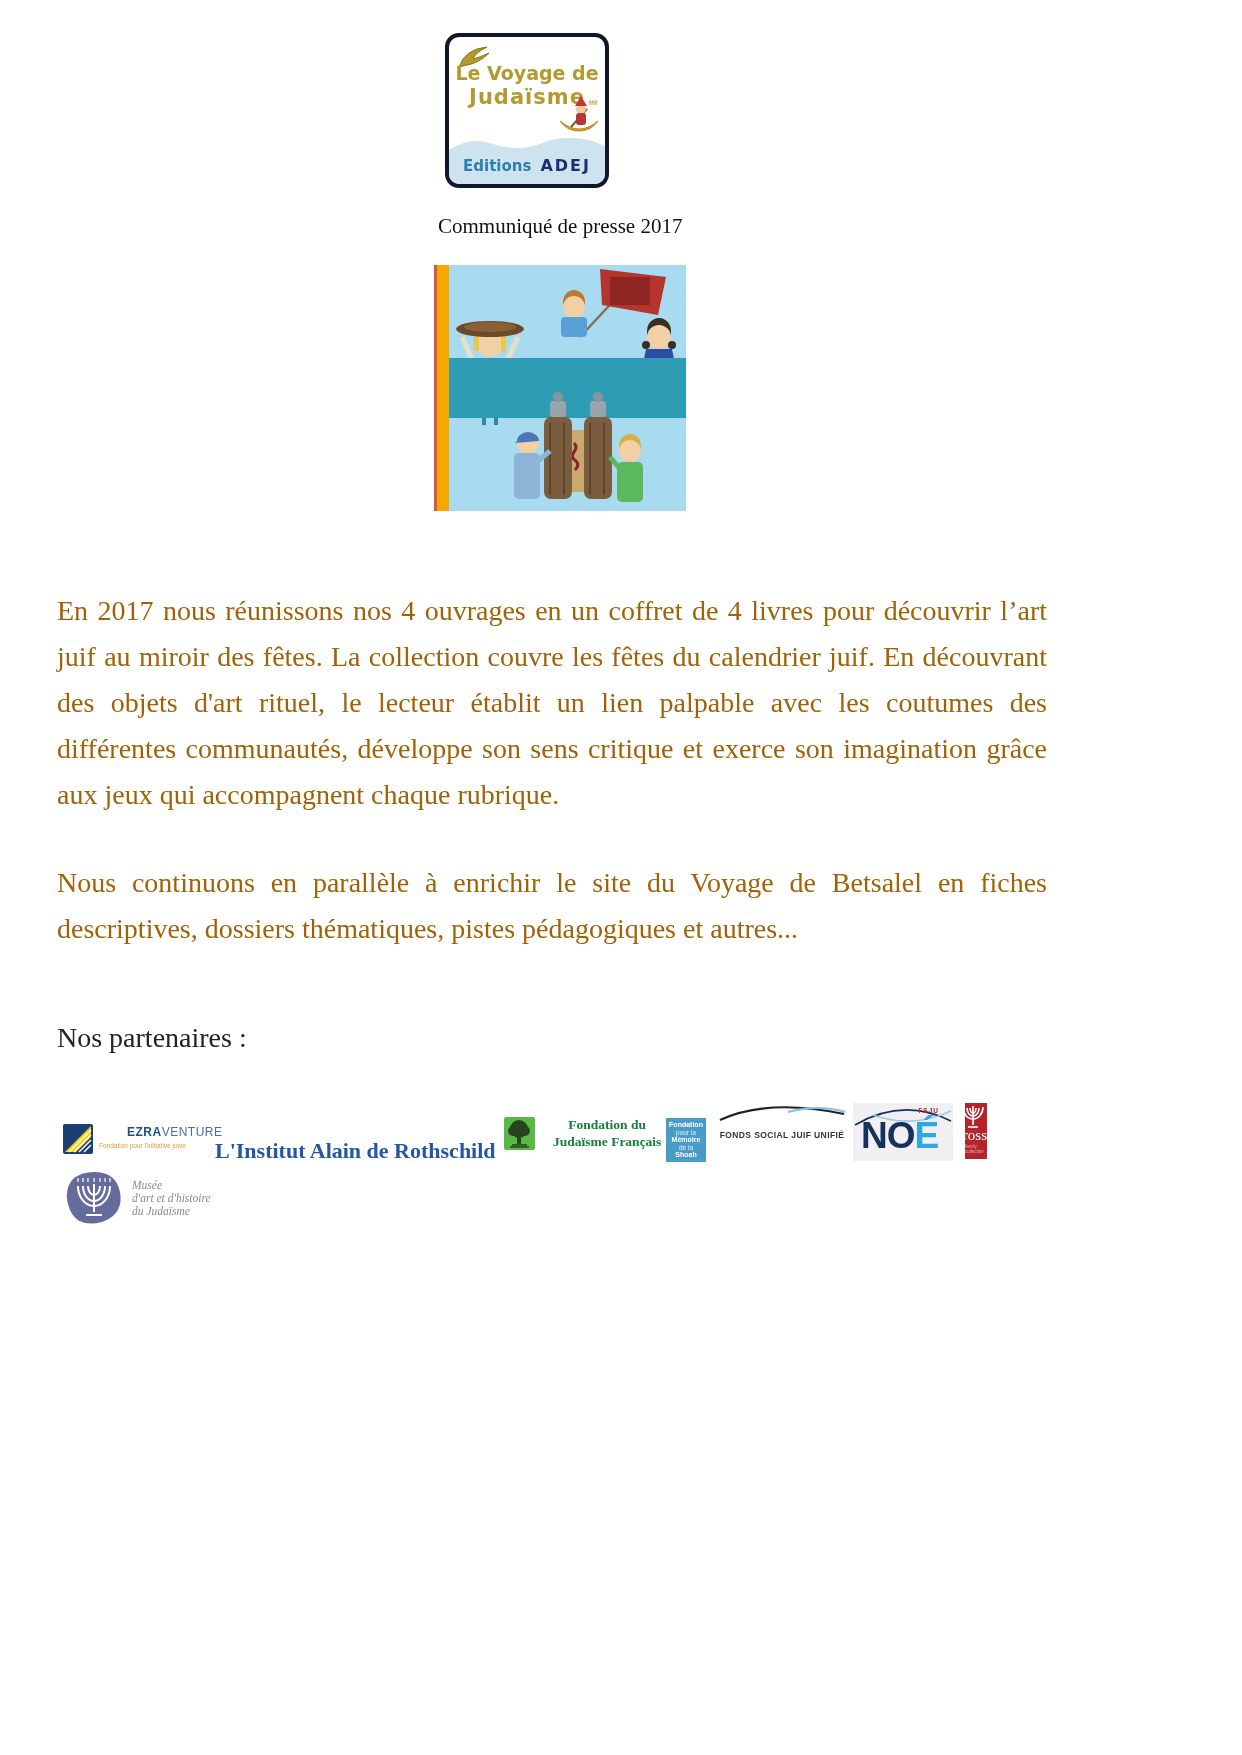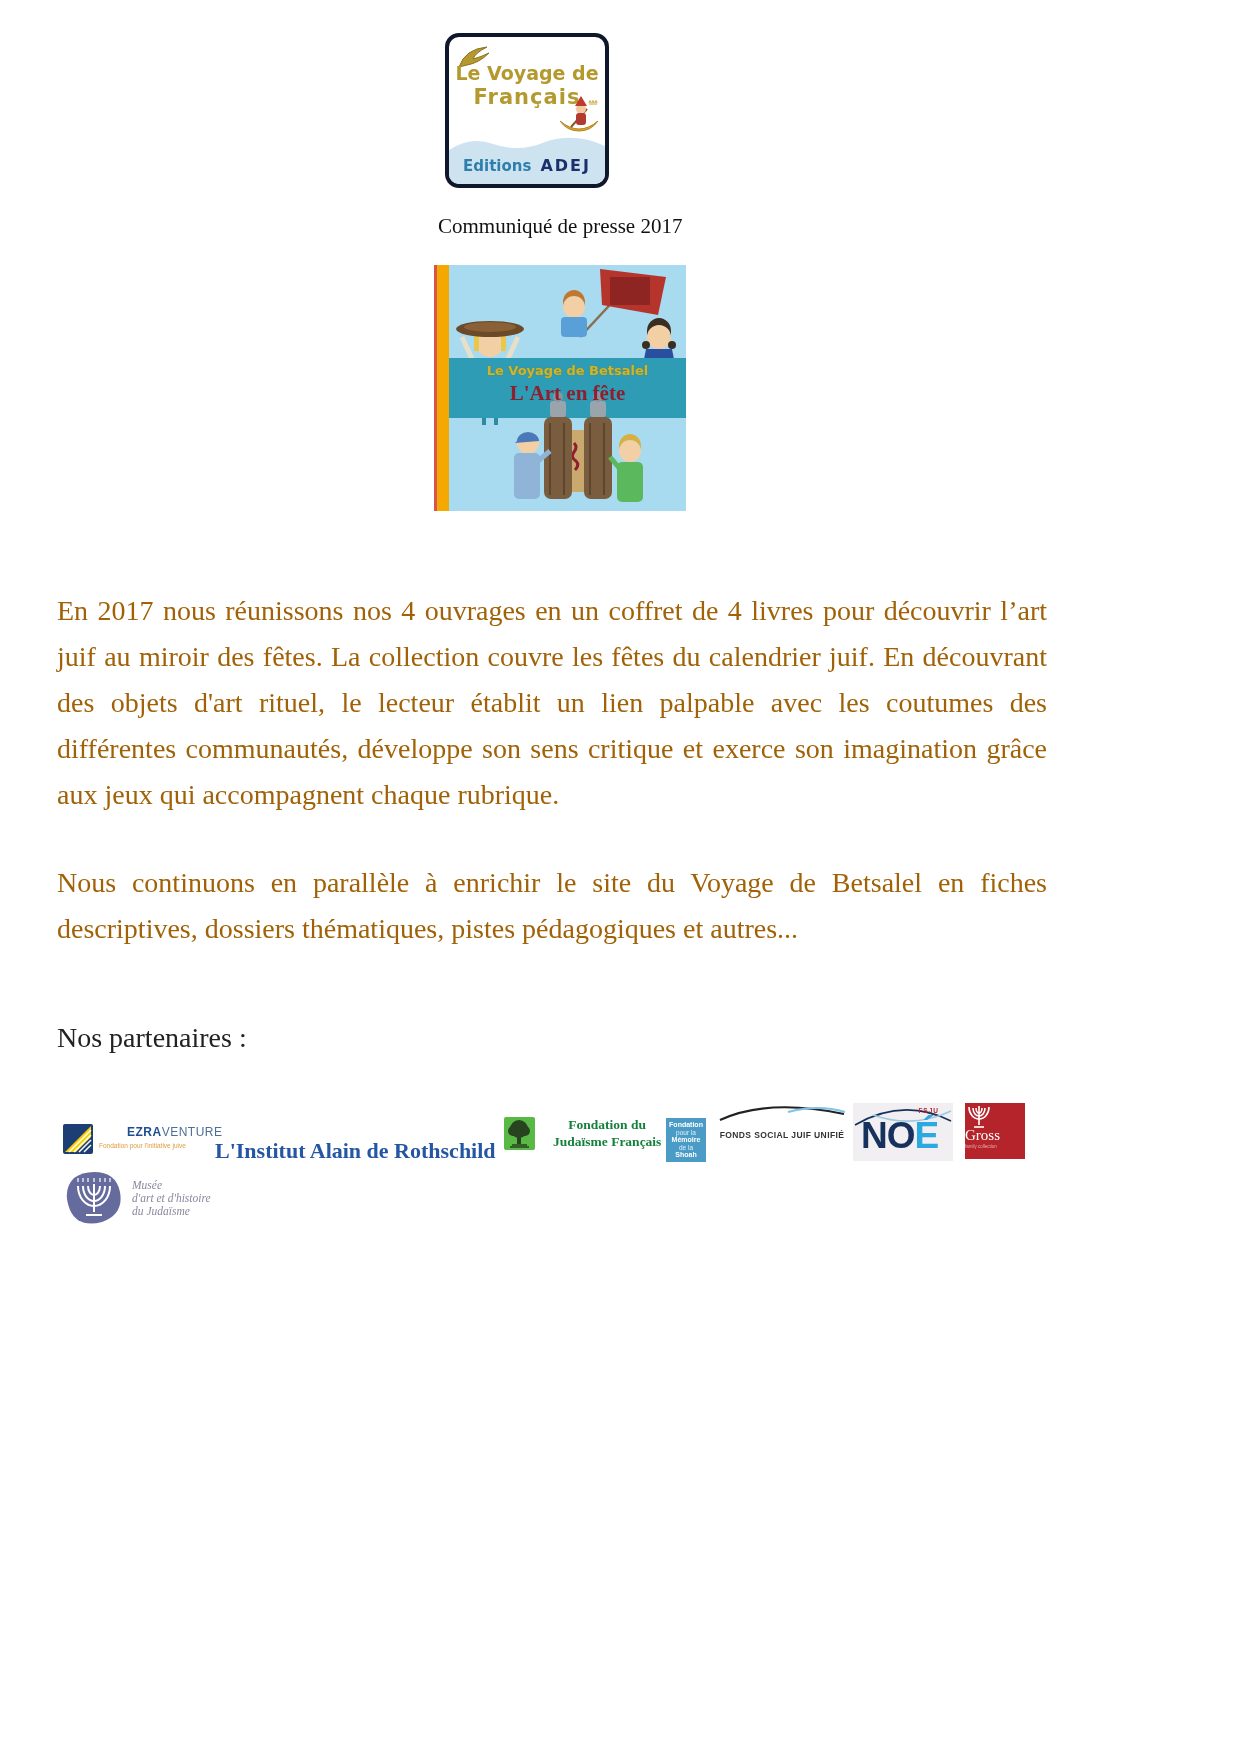--- a/index.html
+++ b/index.html
@@ -66,43 +66,43 @@
               letter-spacing:.4px;color:#333;white-space:nowrap;}
 
   .noe{left:853px;top:1103px;width:100px;height:58px;background:#f1eff2;position:absolute;}
   .noe-sup{position:absolute;right:14px;top:4px;font-family:"Liberation Sans",sans-serif;
            font-size:6.5px;font-weight:bold;color:#b3272d;letter-spacing:1px;}
   .noe-name{position:absolute;left:8px;top:12px;font-family:"Liberation Sans",sans-serif;
             font-weight:bold;font-size:37px;color:#16325c;letter-spacing:-1px;}
   .noe-name .e{color:#2ba9e0;}
   .noe svg{position:absolute;left:0;top:0;}
 
-  .gross{left:965px;top:1103px;width:60px;height:56px;background:#b5242a;
-         display:flex;flex-direction:column;align-items:flex-start;}
+  .gross{left:965px;top:1103px;width:22px;height:56px;background:#b5242a;
+         display:flex;flex-direction:column;align-items:flex-end;}
   .gross-name{font-size:15px;color:#fff;margin-top:-2px;}
   .gross-tag{font-family:"Liberation Sans",sans-serif;font-size:4.5px;color:#e8a9a9;}
 
   .mahj{left:64px;top:1170px;display:flex;align-items:center;}
   .mahj-text{margin-left:8px;font-style:italic;font-size:11.5px;line-height:13px;color:#8a879e;}
 </style>
 </head>
 <body>
 
 <div class="page">
 
   <div class="logo-card">
     <svg class="wave" width="156" height="52" viewBox="0 0 156 52">
       <path d="M0,18 Q22,4 44,12 Q70,21 96,10 Q126,0 156,14 L156,52 L0,52 Z" fill="#cde4f0"></path>
     </svg>
     <svg class="logo-wing" width="34" height="30" viewBox="0 0 34 30">
       <path d="M2,22 Q8,4 30,2 Q18,8 16,14 Q24,12 32,8 Q22,18 10,20 Z" fill="#b3992e" stroke="#8a7420" stroke-width="1"></path>
     </svg>
     <div class="logo-title">
       <span class="l1">Le Voyage de</span>
-      <span class="l2">Français</span>
+      <span class="l2">Judaïsme</span>
     </div>
     <svg class="logo-boat" width="44" height="46" viewBox="0 0 44 46">
       <path d="M3,28 Q22,44 41,28 Q34,38 22,38 Q10,38 3,28 Z" fill="#dfa72c" stroke="#b3831d" stroke-width="1"></path>
       <line x1="14" y1="34" x2="30" y2="16" stroke="#8a5a28" stroke-width="2"></line>
       <circle cx="24" cy="16" r="5" fill="#f2c9a0"></circle>
       <path d="M18,13 L30,13 L24,3 Z" fill="#c0392b"></path>
       <rect x="19" y="20" width="10" height="12" rx="3" fill="#b33a30"></rect>
       <path d="M32,10 q1,-5 2,0 M35,10 q1,-5 2,0 M38,10 q1,-5 2,0 M32,11 h8" stroke="#caa33a" stroke-width="1" fill="none"></path>
     </svg>
     <div class="editions-row">
@@ -164,24 +164,20 @@
       <circle cx="94" cy="178" r="11" fill="#f3cfa6"></circle>
       <path d="M83,176 a11,9 0 0 1 22,0 l-24,2 Z" fill="#4a78b8"></path>
       <rect x="80" y="188" width="26" height="46" rx="5" fill="#8fb4d8"></rect>
       <line x1="104" y1="196" x2="116" y2="186" stroke="#8fb4d8" stroke-width="5"></line>
 
       <circle cx="196" cy="186" r="11" fill="#f3cfa6"></circle>
       <path d="M185,186 a11,11 0 0 1 22,0 l0,-5 a11,12 0 0 0 -22,0 Z" fill="#d8b040"></path>
       <rect x="183" y="197" width="26" height="40" rx="5" fill="#5cb85c"></rect>
       <line x1="186" y1="204" x2="176" y2="192" stroke="#5cb85c" stroke-width="5"></line>
     </svg>
-    <div class="cover-band-text">
-      <div class="cover-series">Le Voyage de Betsalel</div>
-      <div class="cover-title">L'Art en fête</div>
-    </div>
   </div>
 
   <div class="body-text">
     <p>En 2017 nous réunissons nos 4 ouvrages en un coffret de 4 livres pour découvrir l’art juif au miroir des fêtes. La collection couvre les fêtes du calendrier juif. En découvrant des objets d'art rituel, le lecteur établit un lien palpable avec les coutumes des différentes communautés, développe son sens critique et exerce son imagination grâce aux jeux qui accompagnent chaque rubrique.</p>
     <p>Nous continuons en parallèle à enrichir le site du Voyage de Betsalel en fiches descriptives, dossiers thématiques, pistes pédagogiques et autres...</p>
   </div>
 
   <div class="partners-heading">Nos partenaires :</div>
 
   <div class="plogo ezra">

